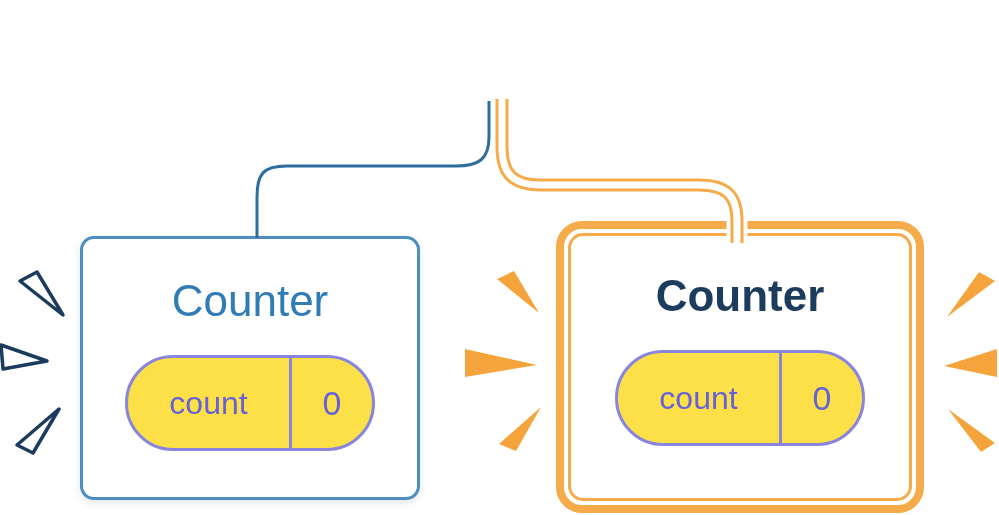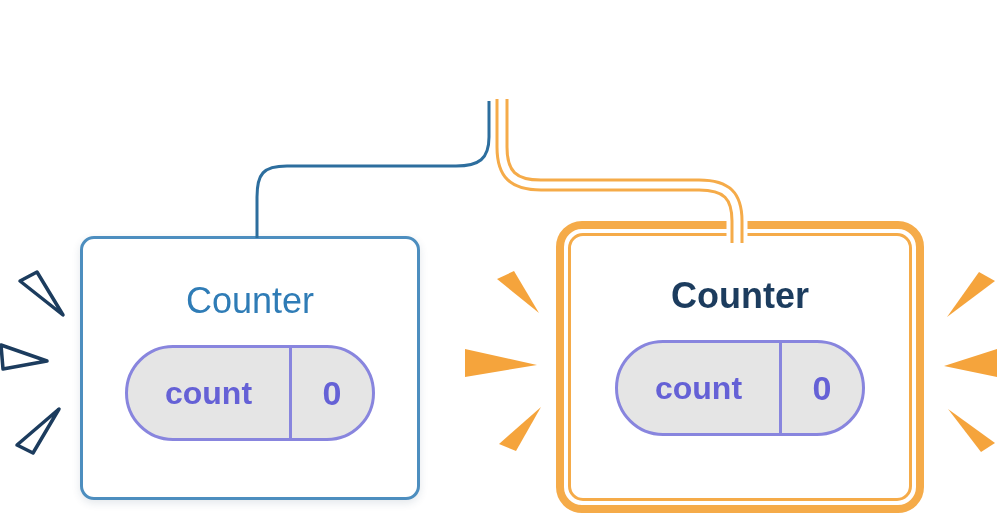--- a/index.html
+++ b/index.html
@@ -25,29 +25,29 @@
     box-shadow:0 2px 5px rgba(28,60,94,.15);z-index:2;
   }
   .node-div-label{font-size:34px;font-weight:500;color:var(--navy);}
 
   
   .card-left{
     position:absolute;left:80px;top:236px;width:340px;height:264px;background:#fff;
     border:3px solid var(--blue-border);border-radius:14px;box-sizing:border-box;
     padding-top:40px;box-shadow:0 3px 8px rgba(28,60,94,.12);z-index:2;
   }
-  .card-title{text-align:center;font-size:36px;line-height:44px;}
+  .card-title{text-align:center;font-size:44px;line-height:44px;}
   .card-title.blue{color:var(--blue-text);font-weight:500;}
   .card-title.navy{color:var(--navy);font-weight:700;}
 
   
   .pill{
-    display:flex;width:250px;height:96px;margin:22px auto 0;background:#e5e5e5;
+    display:flex;width:250px;height:96px;margin:32px auto 0;background:#fde047;
     border:3px solid var(--purple-border);border-radius:50px;box-sizing:border-box;
-    align-items:stretch;overflow:hidden;font-weight:bold;
+    align-items:stretch;overflow:hidden;
   }
   .pill-key{flex:1;display:flex;align-items:center;justify-content:center;
     font-size:32px;color:var(--purple-text);}
   .pill-divider{width:3px;background:var(--purple-border);}
   .pill-value{width:80px;display:flex;align-items:center;justify-content:center;
     font-size:34px;color:var(--purple-text);}
 
   
   .card-right{
     position:absolute;left:556px;top:221px;width:368px;height:292px;background:#fff;

